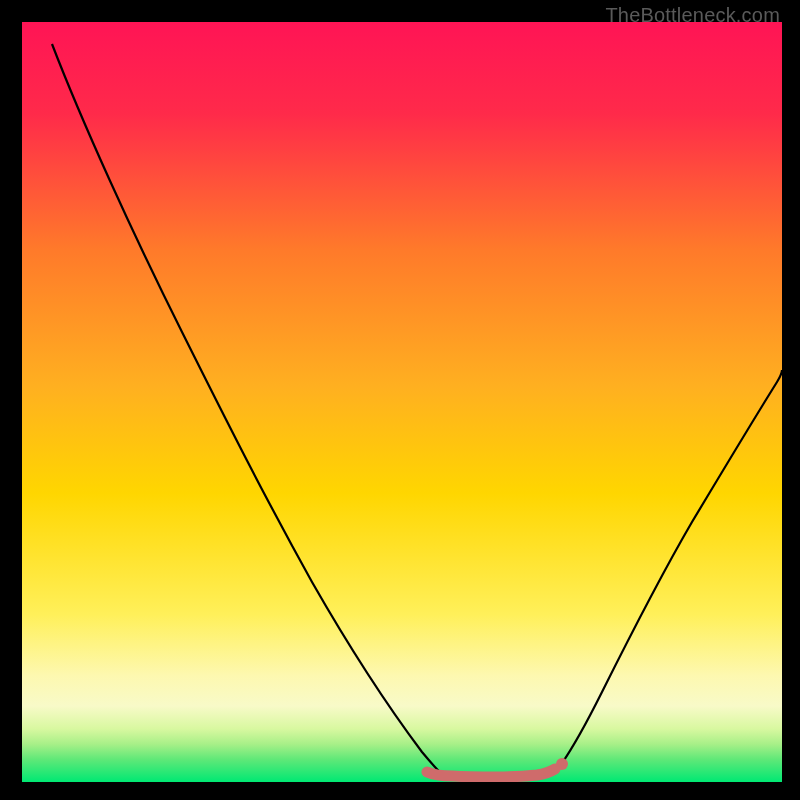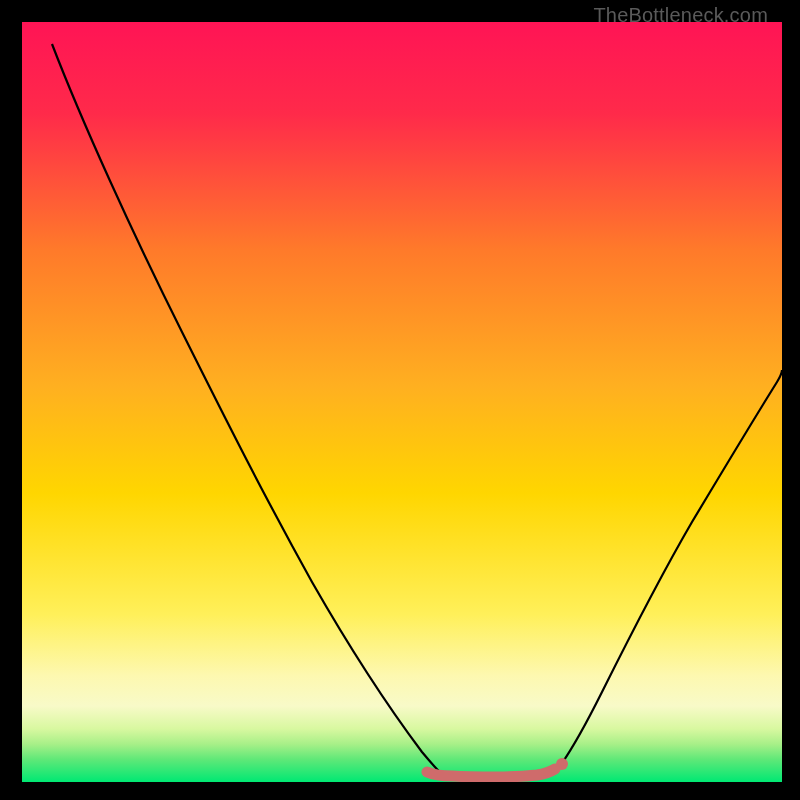--- a/index.html
+++ b/index.html
@@ -22,21 +22,21 @@
   .gradient-bg {
     position: absolute;
     left: 0;
     top: 0;
     width: 760px;
     height: 760px;
   }
   .watermark {
     position: absolute;
     top: 4px;
-    right: 32px;
+    right: 20px;
     color: #5a5a5a;
     font-size: 20px;
     font-weight: 500;
     letter-spacing: 0.2px;
     margin-left: 33px;
   }
   svg.curves {
     position: absolute;
     left: 0; top: 0;
     width: 760px;

